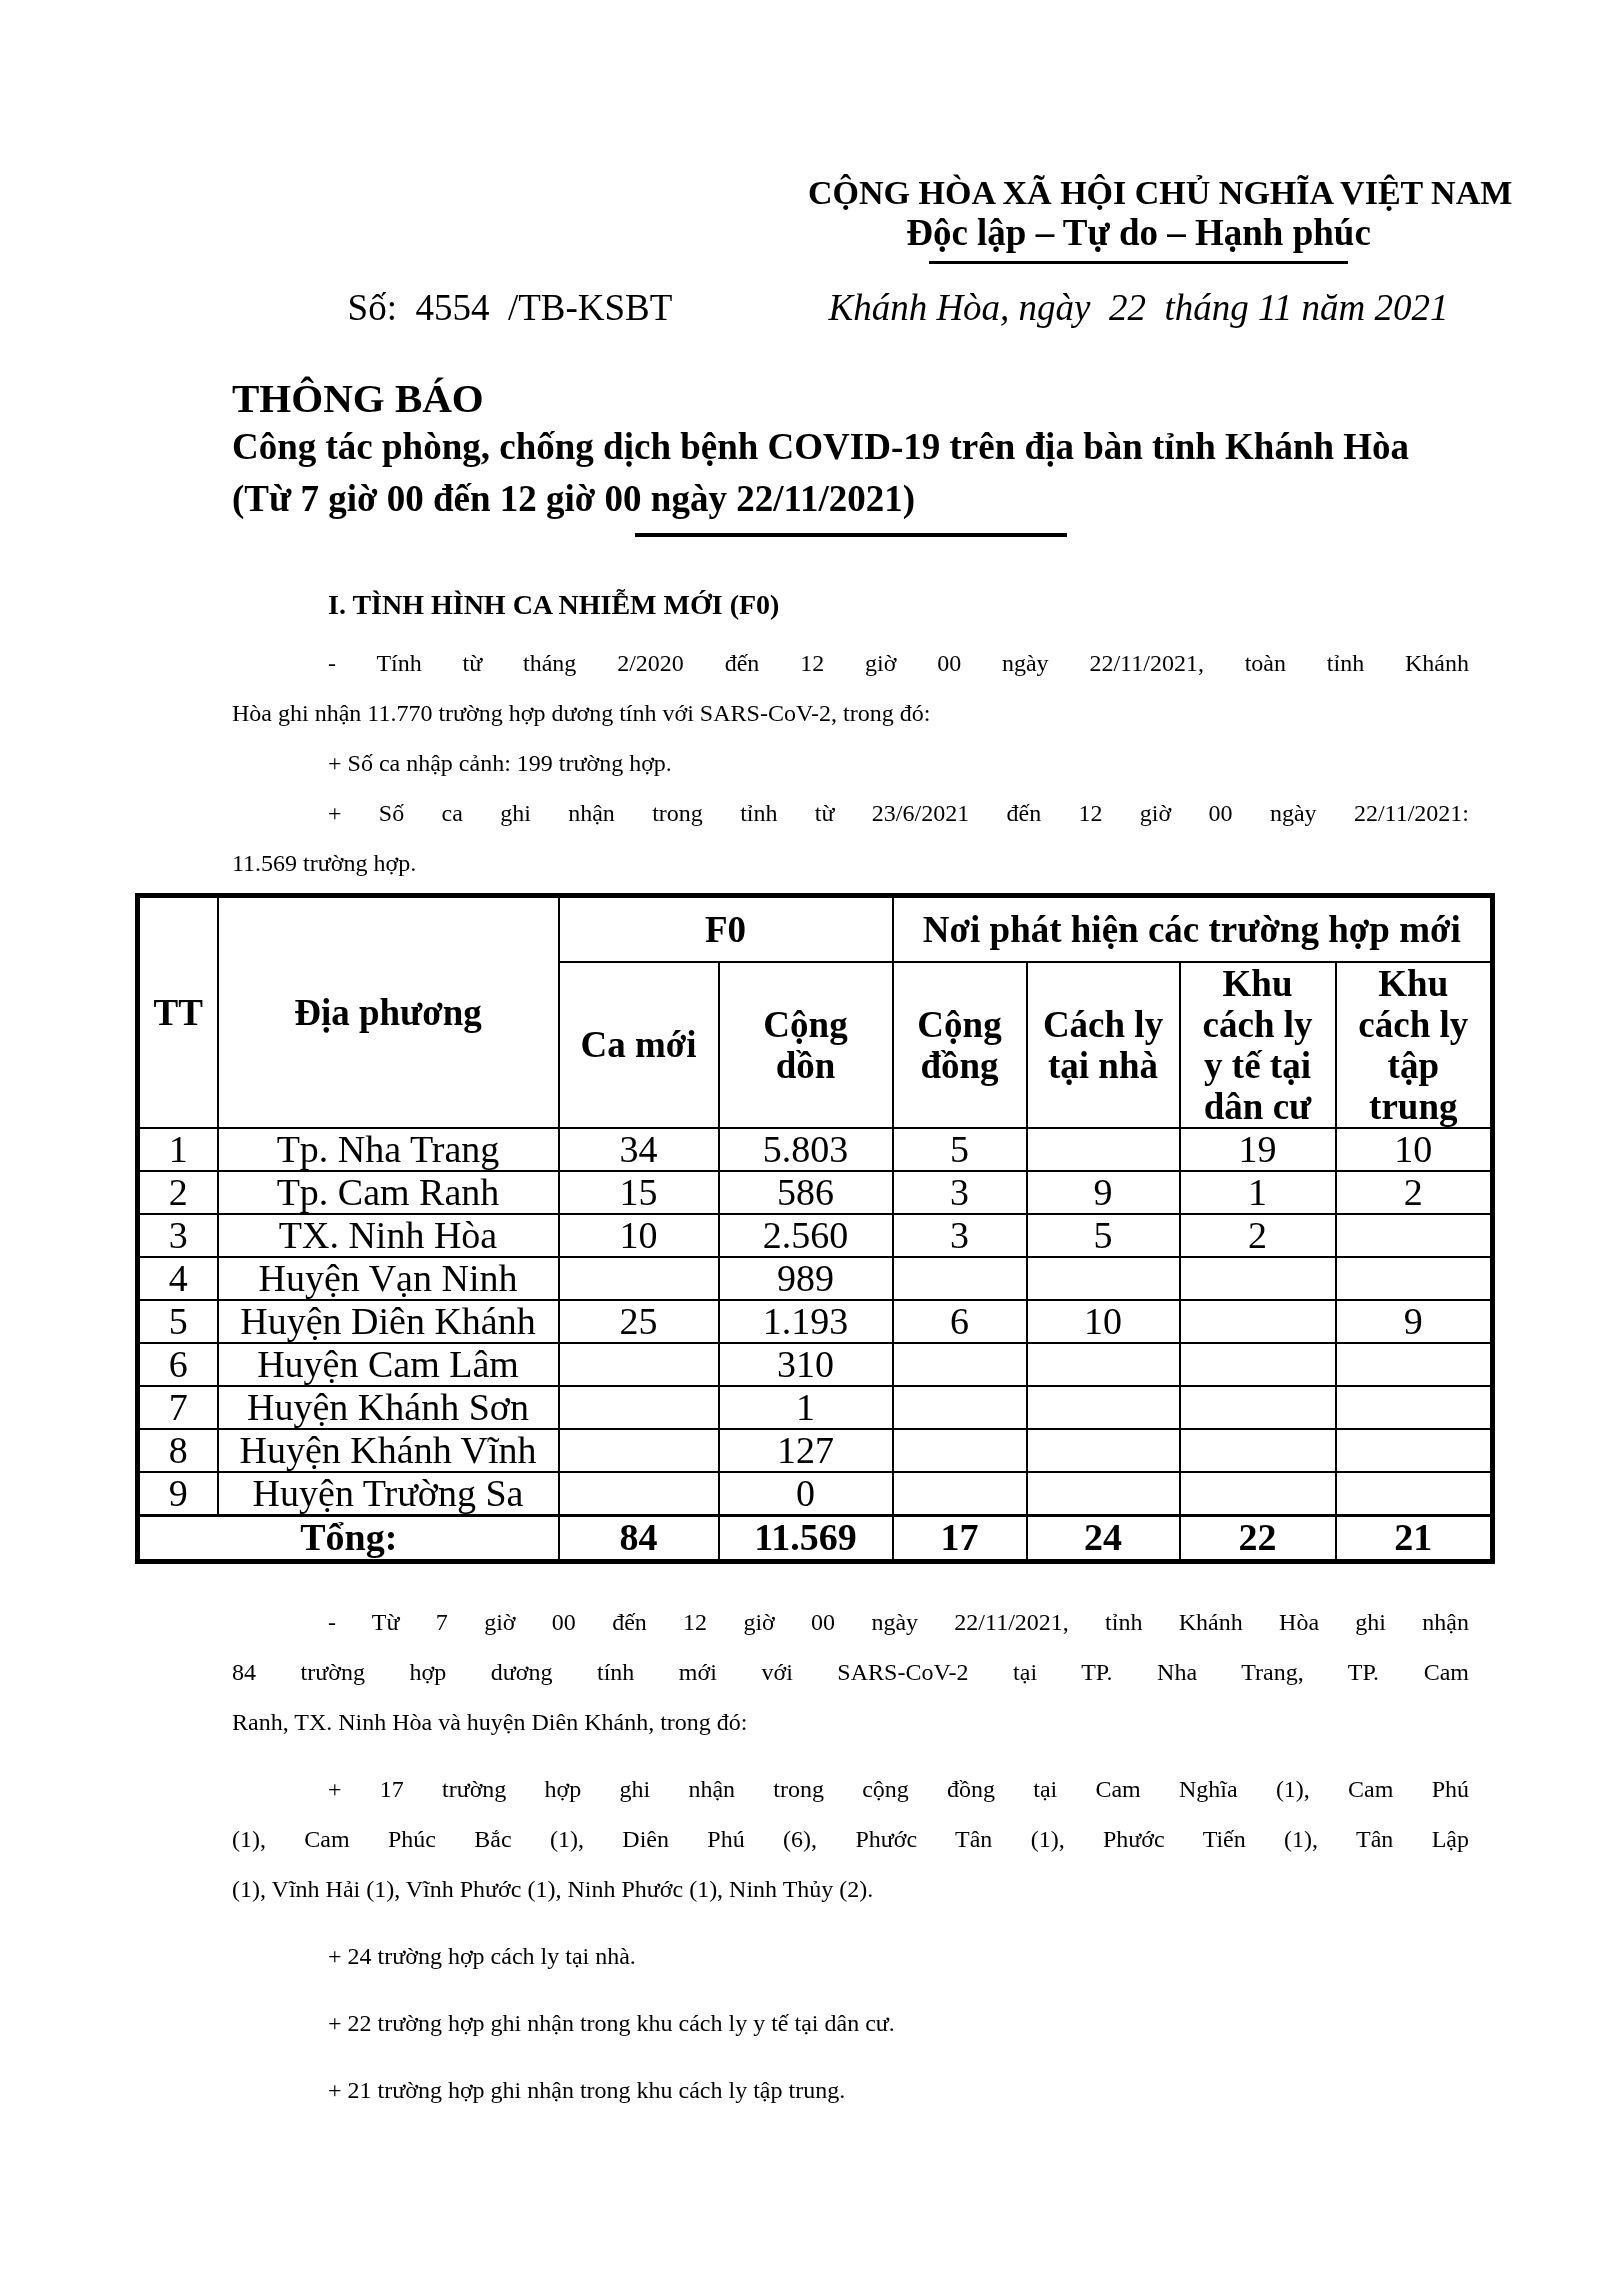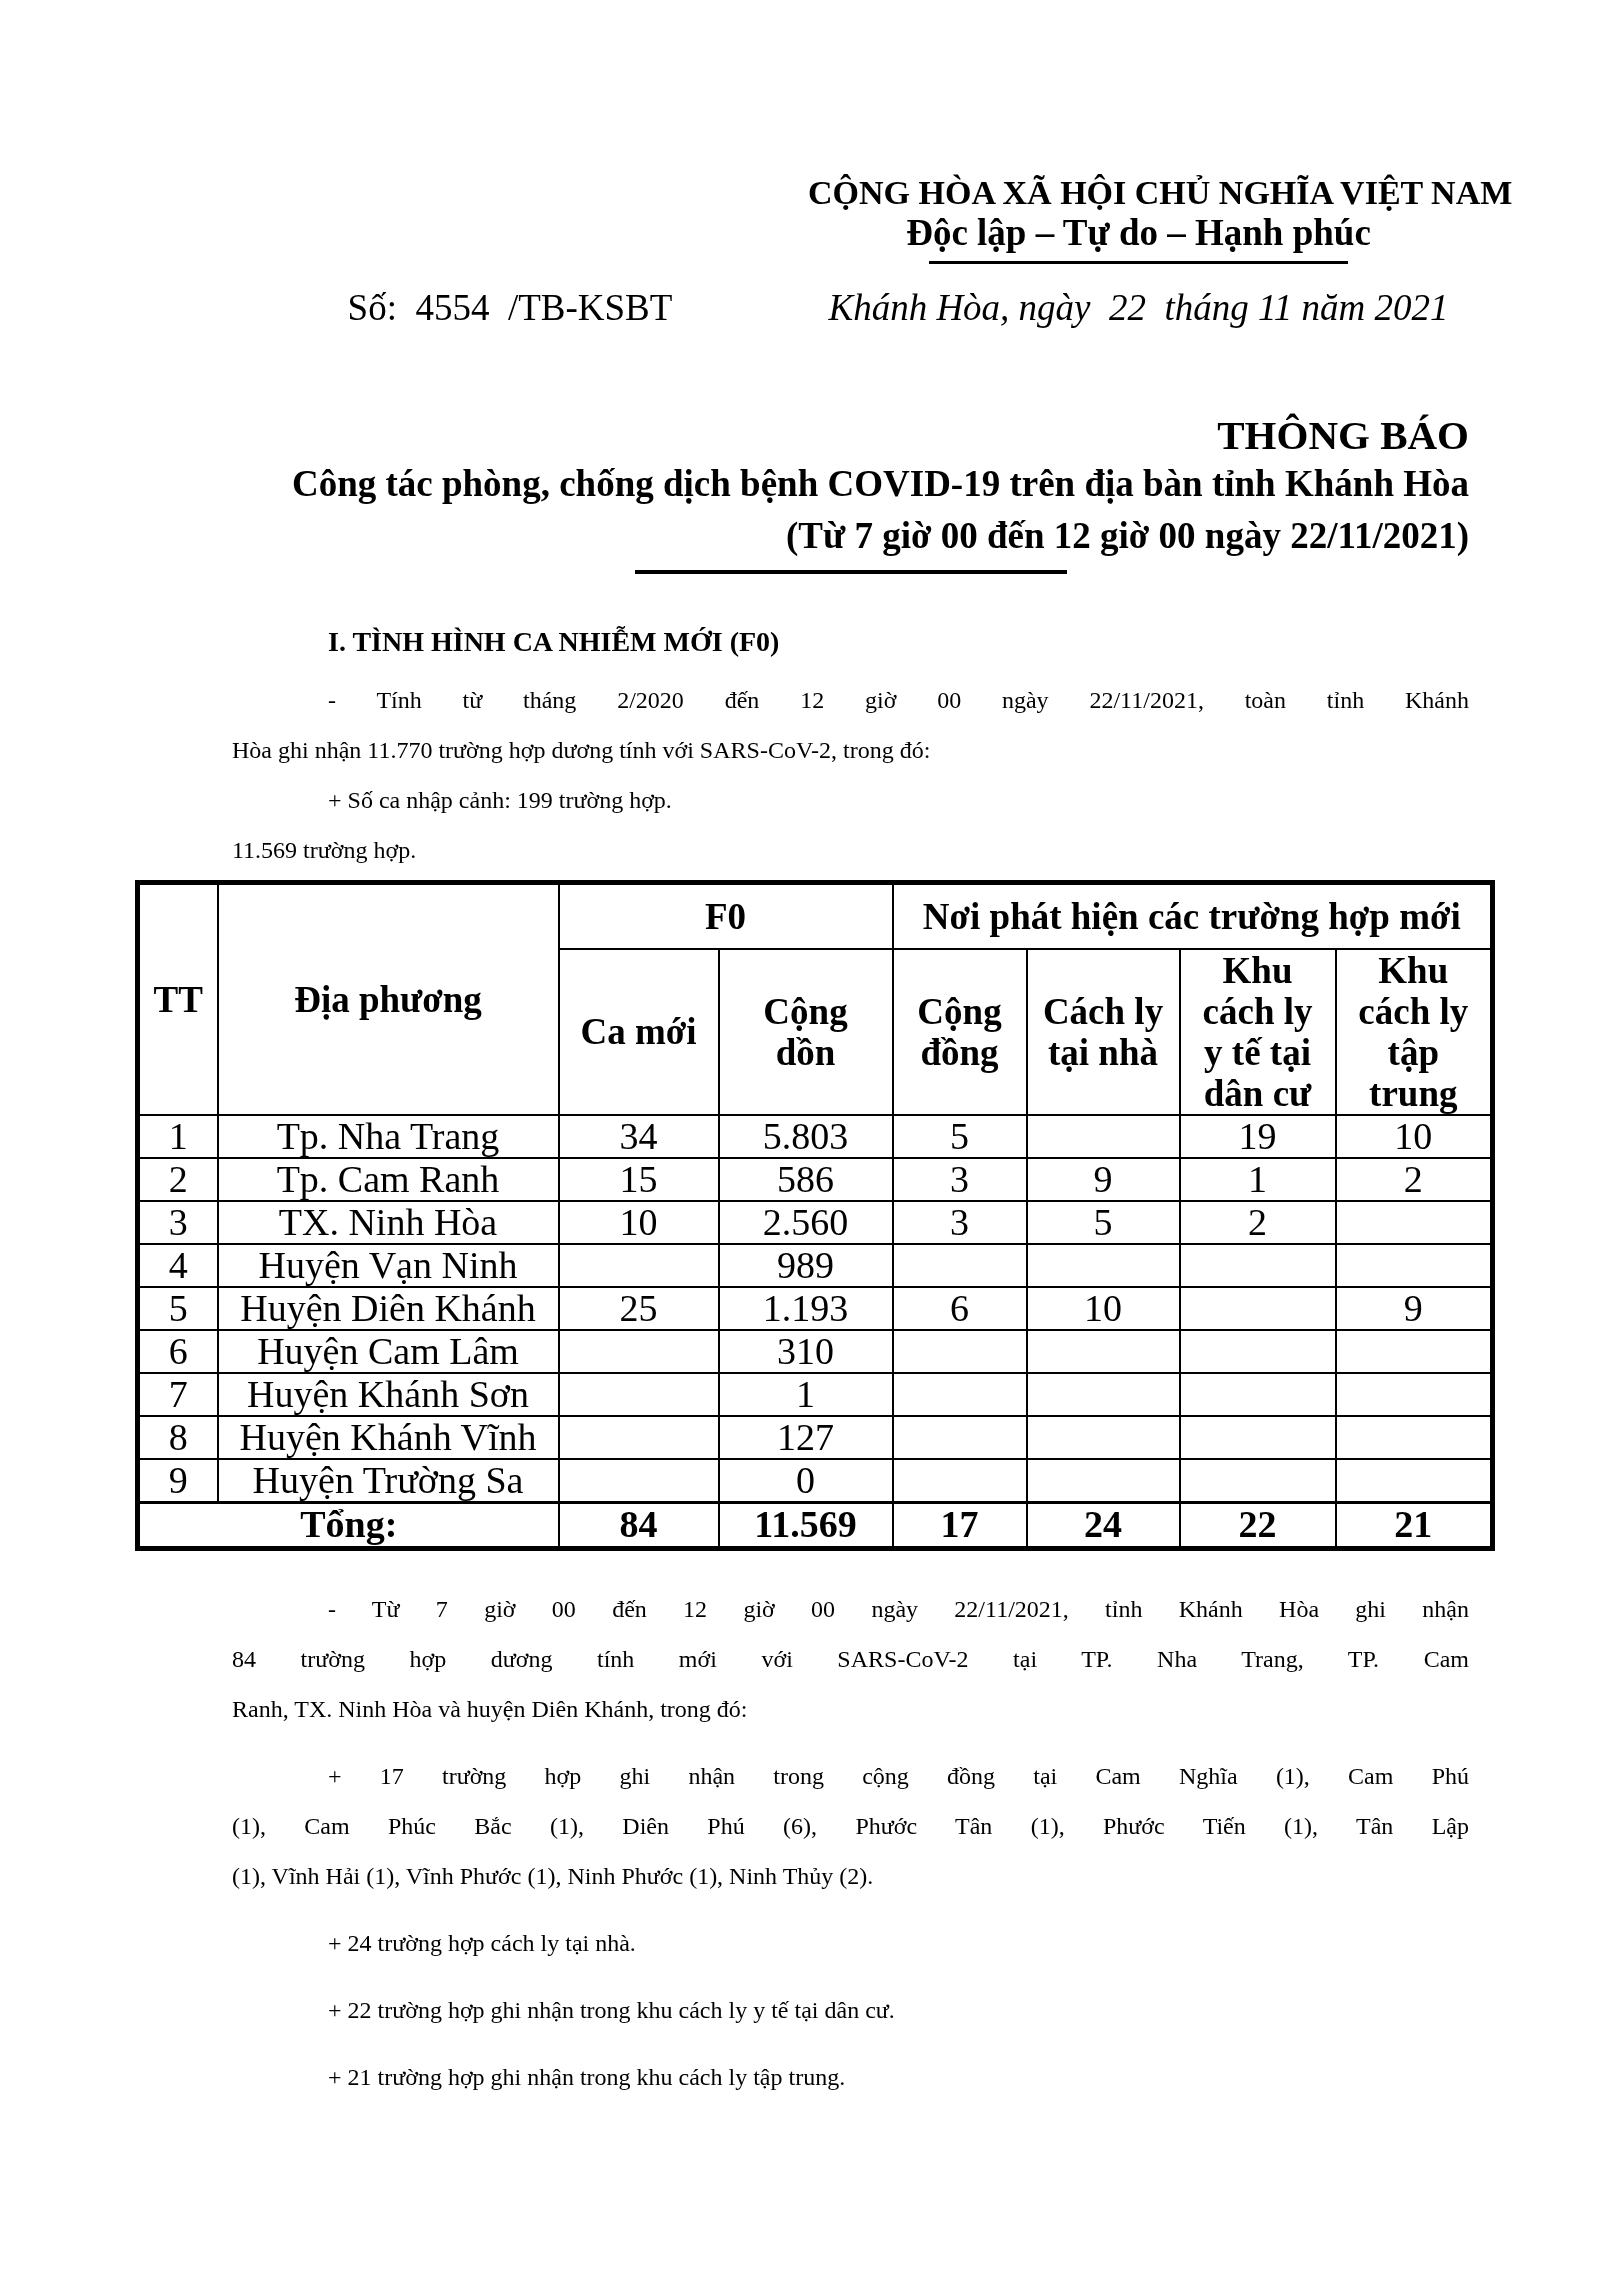--- a/index.html
+++ b/index.html
@@ -24,21 +24,21 @@
   .rule { height: 3.9px; background: #000; margin: 6.5px auto 0 auto; }
   .rule-org { width: 193px; }
   .rule-motto { width: 419px; }
   
   .meta-row { display: flex; margin-top: 23.6px; }
   .doc-num { width: 582px; margin-left: -13px; text-align: center;
              font-size: 37px; line-height: 39px; white-space: pre-wrap; }
   .place-date { width: 661px; margin-left: auto; text-align: center;
                 font-style: italic; font-size: 37px; line-height: 39px; white-space: pre-wrap; }
   
-  .title-block { margin-top: 85px; text-align: right; }
+  .title-block { margin-top: 48px; text-align: left; }
   .doc-title { font-size: 41px; font-weight: bold; line-height: 46px; }
   .doc-subtitle { font-size: 37px; font-weight: bold; line-height: 52px; }
   .rule-title { width: 432px; height: 4.6px; margin-top: 7.9px; }
   
   .section-heading { margin-top: 44px; padding-left: 96px;
                      font-size: 28px; font-weight: bold; line-height: 47px; }
   .bodyblock { margin-top: 9.2px; }
   .bodyblock.after-table { margin-top: 33px; }
   .bodyline { font-size: 24px; line-height: 50px; text-align: justify; }
   .after-table .bodyline { line-height: 50px; }
@@ -96,20 +96,21 @@
     <div class="rule rule-title"></div>
   </div>
 
   <div class="section-heading">I. TÌNH HÌNH CA NHIỄM MỚI (F0)</div>
 
   <div class="bodyblock">
 
   <div class="bodyline indent fill">- Tính từ tháng 2/2020 đến 12 giờ 00 ngày 22/11/2021, toàn tỉnh Khánh</div>
       <div class="bodyline">Hòa ghi nhận 11.770 trường hợp dương tính với SARS-CoV-2, trong đó:</div>
       <div class="bodyline indent">+ Số ca nhập cảnh: 199 trường hợp.</div>
+      <div class="bodyline indent fill">+ Số ca ghi nhận trong tỉnh từ 23/6/2021 đến 12 giờ 00 ngày 22/11/2021:</div>
       <div class="bodyline">11.569 trường hợp.</div>
     </div>
 
   <table class="stats">
     <colgroup>
       <col style="width:80px">
         <col style="width:341px">
         <col style="width:160px">
         <col style="width:174px">
       <col style="width:134px">

